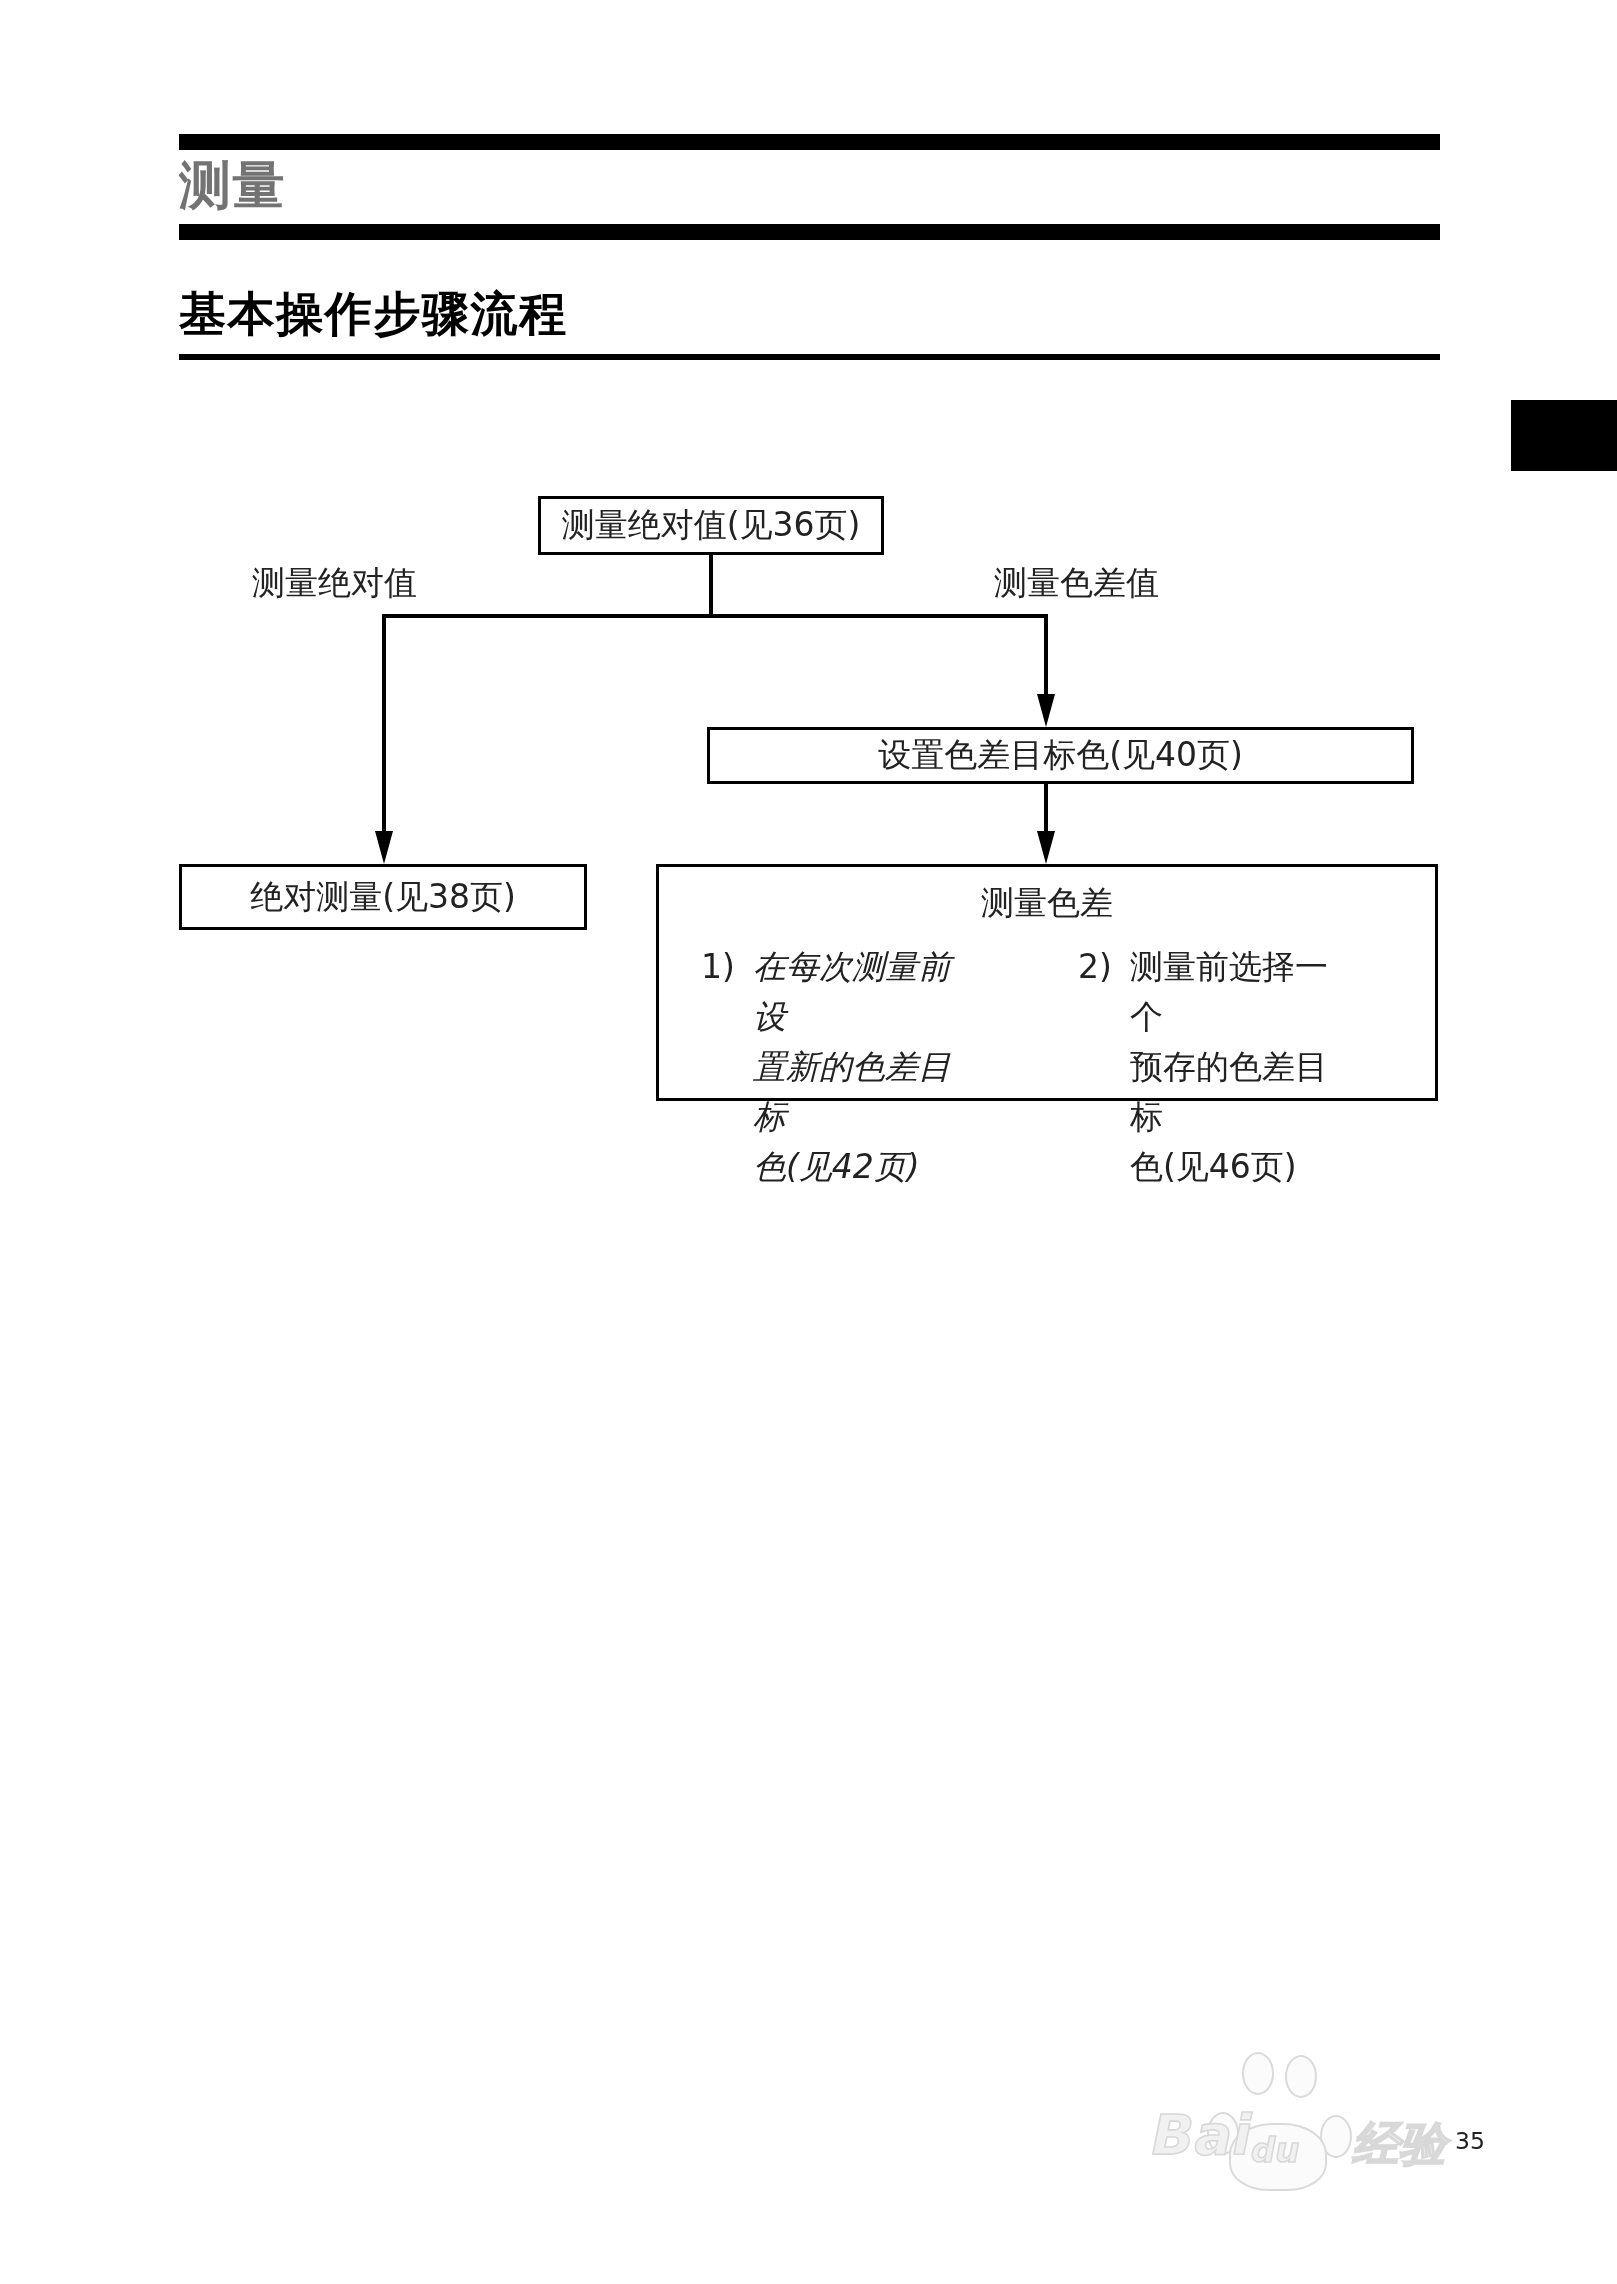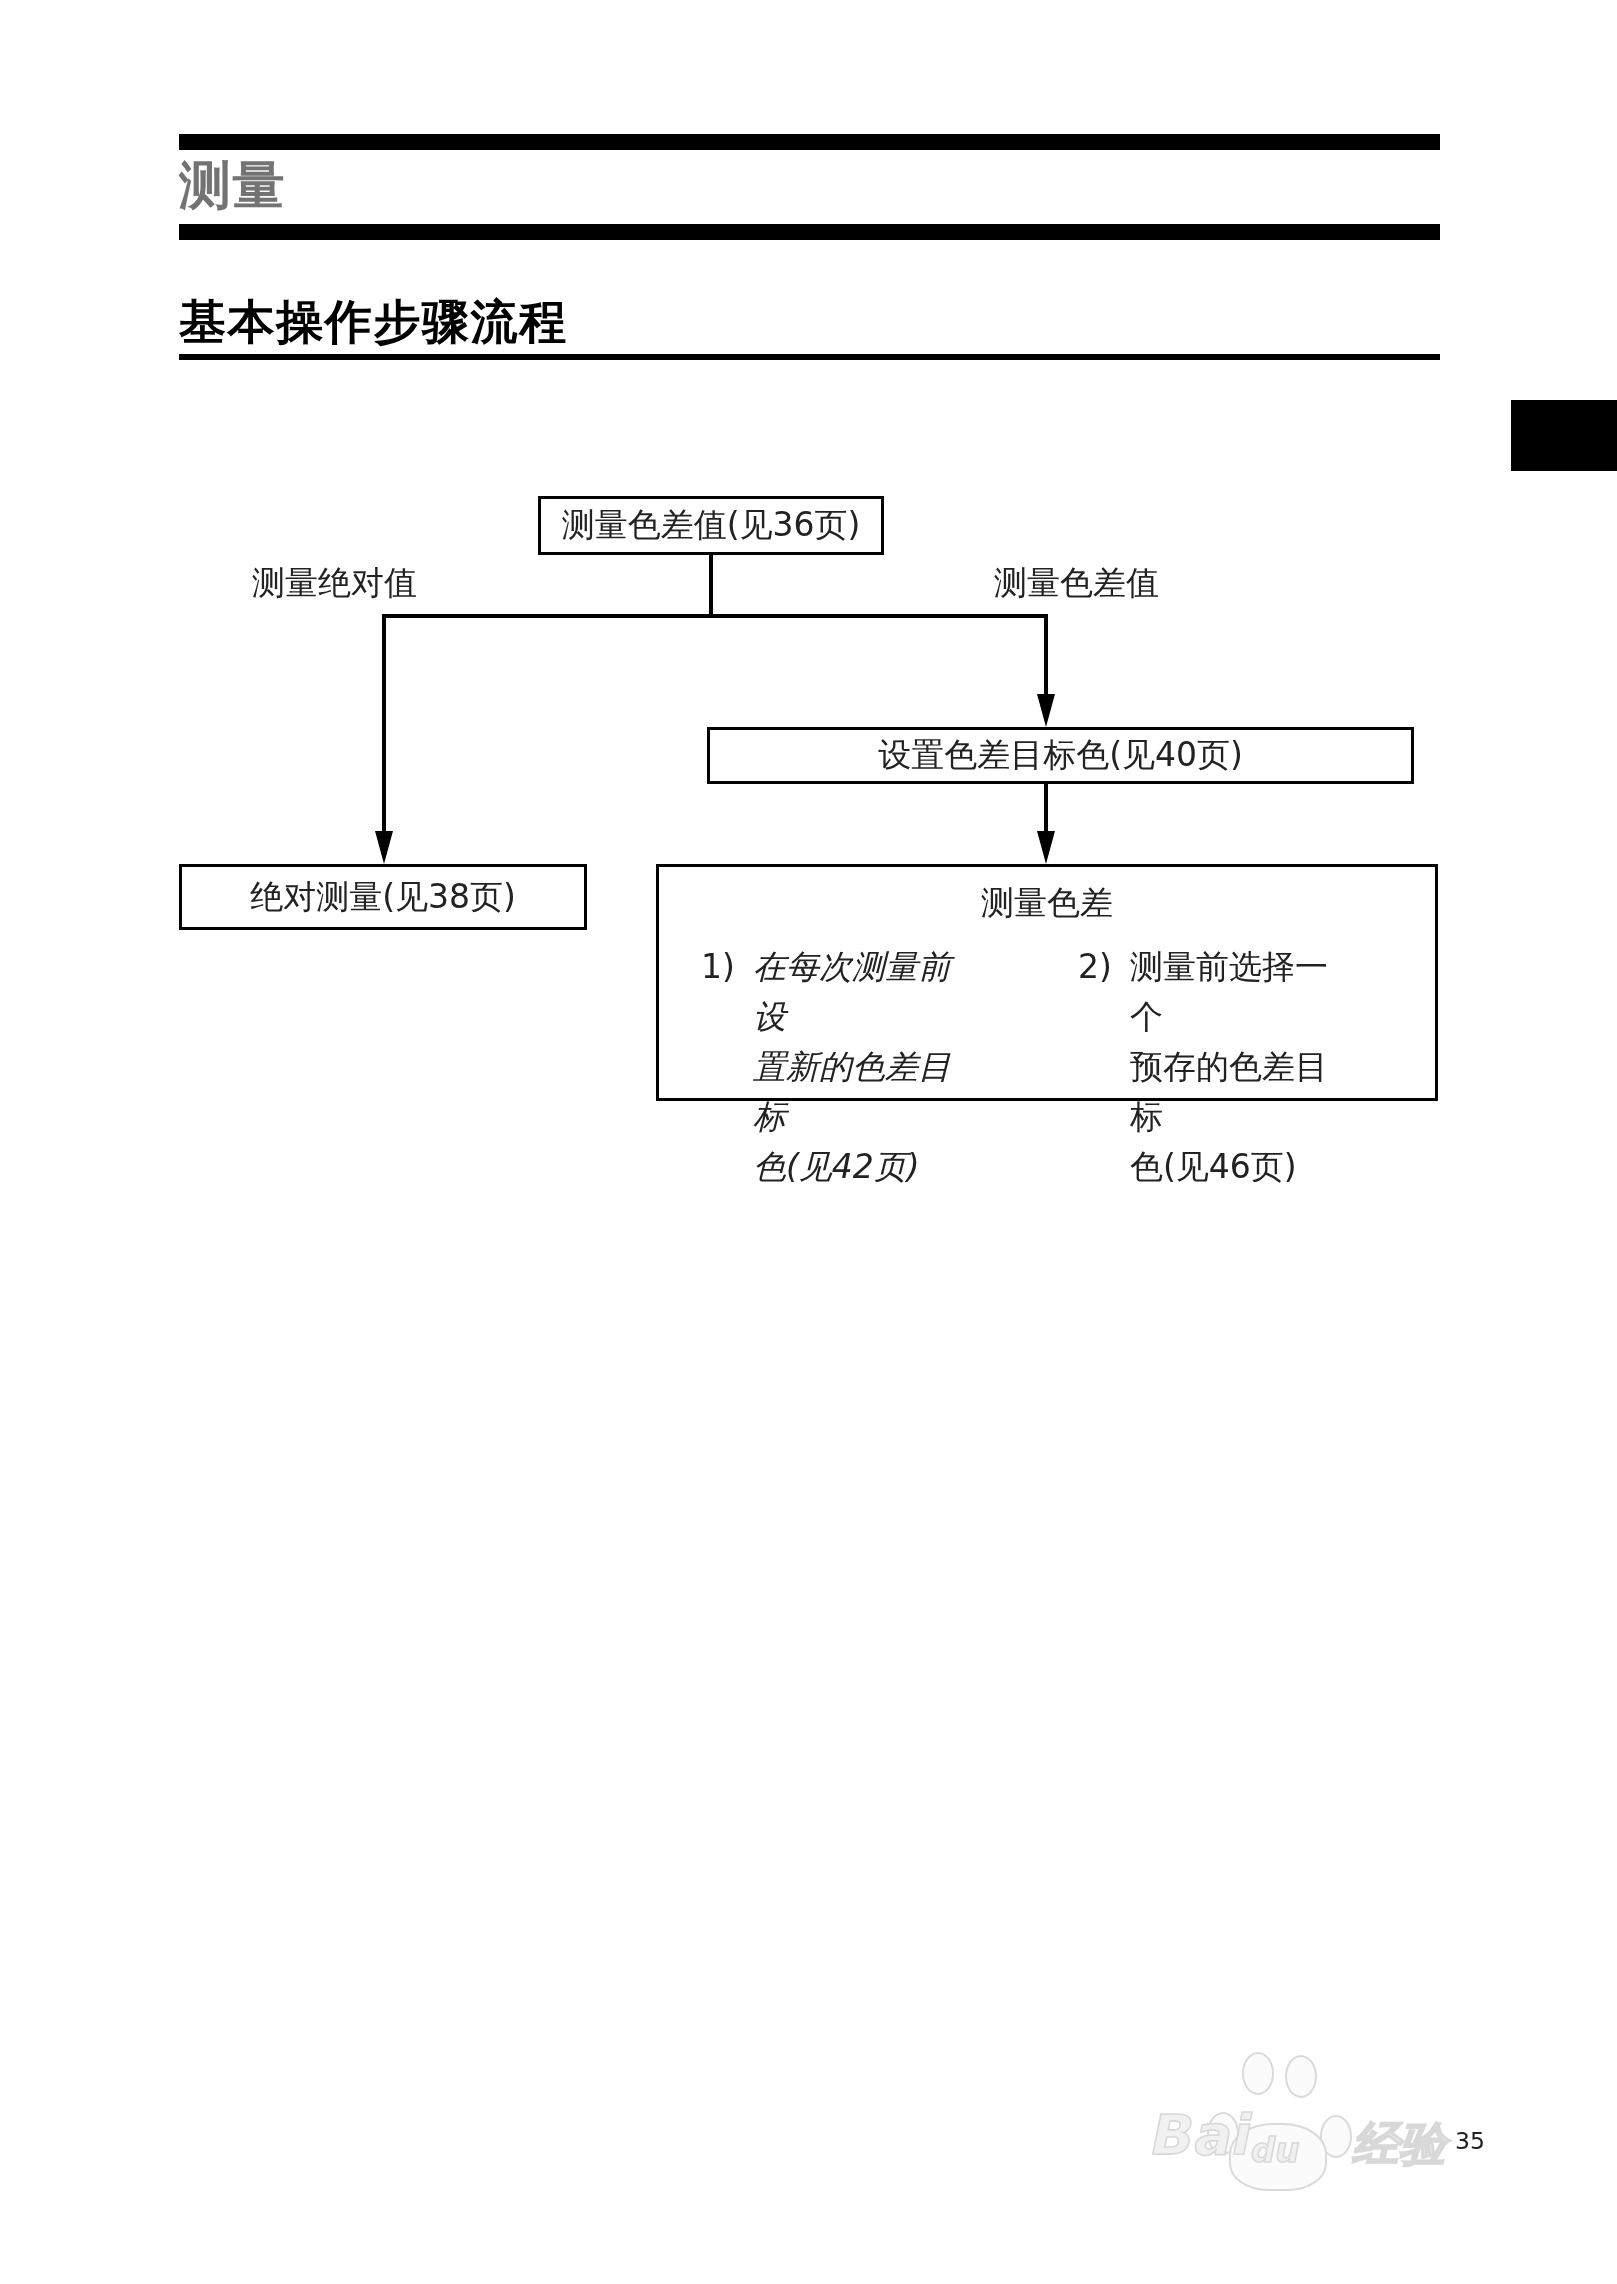--- a/index.html
+++ b/index.html
@@ -8,21 +8,21 @@
     background: #ffffff; color: #222222;
     font-family: "DejaVu Sans", "Liberation Sans", sans-serif;
   }
   .abs { position: absolute; font-style: italic; }
   .rule { position: absolute; background: #000; }
   .title {
     position: absolute; left: 179px; top: 154px; font-size: 52px; font-weight: bold;
     color: #737373; line-height: 63px; letter-spacing: 1.6px;
   }
   .subtitle {
-    position: absolute; left: 179px; top: 292px; font-size: 47px; font-weight: bold;
+    position: absolute; left: 179px; top: 284px; font-size: 47px; font-weight: bold;
     color: #000; line-height: 60px; letter-spacing: 1.6px;
   }
   .tab { position: absolute; left: 1511px; top: 400px; width: 107px; height: 71px; background: #000; }
   .box {
     position: absolute; border: 3.9px solid #000; box-sizing: border-box; background: #fff;
     display: flex; align-items: center; justify-content: center;
     font-size: 33px; color: #222; white-space: nowrap;
   }
   .label { position: absolute; font-size: 33px; color: #222; white-space: nowrap; line-height: 38px; }
   .vline { position: absolute; width: 3.9px; background: #000; }
@@ -51,21 +51,21 @@
 
 <div class="rule" style="left:179px; top:134px; width:1261px; height:15.7px;"></div>
 <div class="title">测量</div>
 <div class="rule" style="left:179px; top:224px; width:1261px; height:15.7px;"></div>
 <div class="subtitle">基本操作步骤流程</div>
 <div class="rule" style="left:179px; top:354px; width:1261px; height:6.3px;"></div>
 
 <div class="tab"></div>
 
 <div class="box" style="left:538px; top:496px; width:346px; height:59px;">
-  <span>测量色差值(见36页)</span>
+  <span>测量绝对值(见36页)</span>
 </div>
 
 <div class="vline" style="left:709px; top:554px; height:63px;"></div>
 <div class="hline" style="left:382px; top:614px; width:666px;"></div>
 
 <div class="label" style="left:252px; top:564px;">测量绝对值</div>
 <div class="label" style="left:994px; top:564px;">测量色差值</div>
 
 <div class="vline" style="left:382px; top:614px; height:218px;"></div>
 <div class="arrow" style="left:375px; top:831px;"></div>

